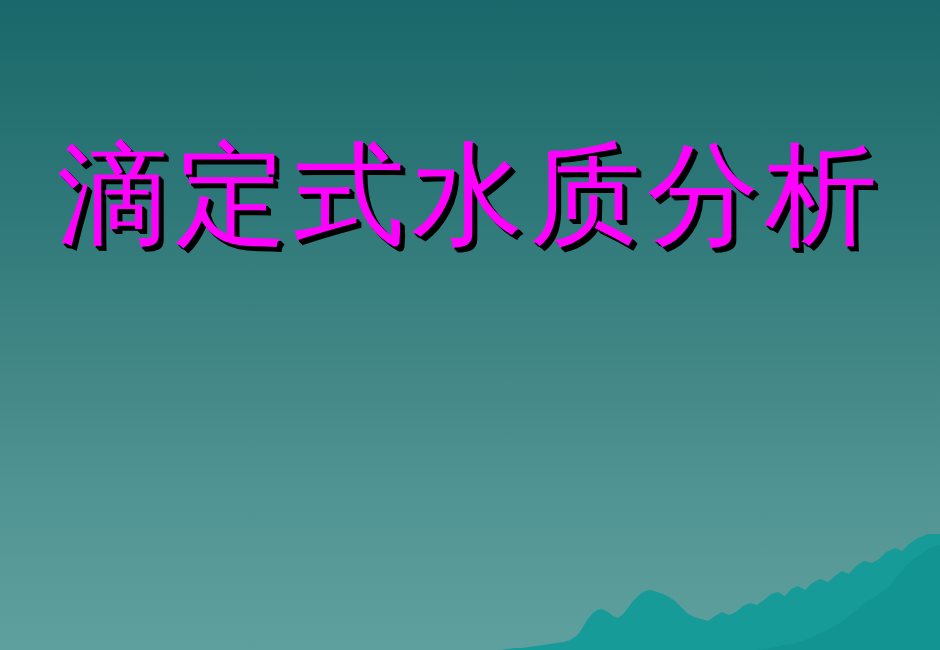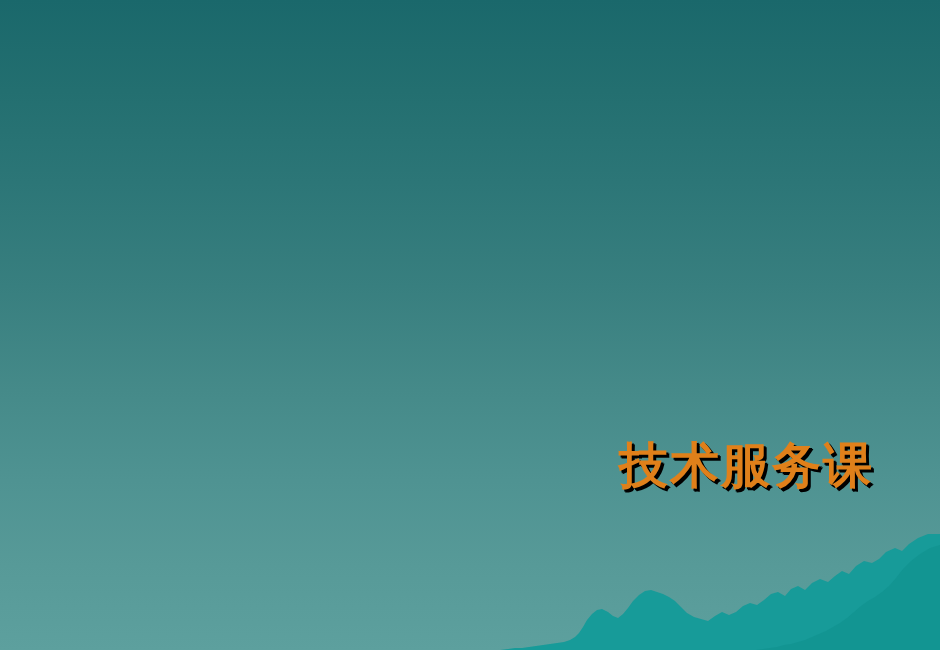--- a/index.html
+++ b/index.html
@@ -102,18 +102,18 @@
              L602,609 L597,610 L592,614 L587,620 L583,627 L579,633
              L575,637 L570,640 L564,642 L557,643 L550,644 L543,645
              L536,646 L529,647 L522,648 L515,648 L508,649 L500,650 Z" fill="#179b99" opacity="1"></path>
     <path d="M940,650 L940,545 L930,548 L920,554 L911,561 L903,569
              L896,578 L889,586 L882,592 L875,597 L868,601 L861,606
              L854,612 L847,618 L840,623 L833,627 L826,631 L819,634
              L812,637 L805,640 L798,642 L791,644 L784,645 L777,647
              L770,648 L763,649 L756,650 Z" fill="#0f8f8d" opacity="0.55"></path>
   </svg>
 
+  <div class="title-block">
+    <span class="title-text">滴定式水质分析</span>
+  </div>
 
-  <div class="subtitle-block">
-    <span class="subtitle-text">技术服务课</span>
-  </div>
 
 </div>
 
 </body></html>

